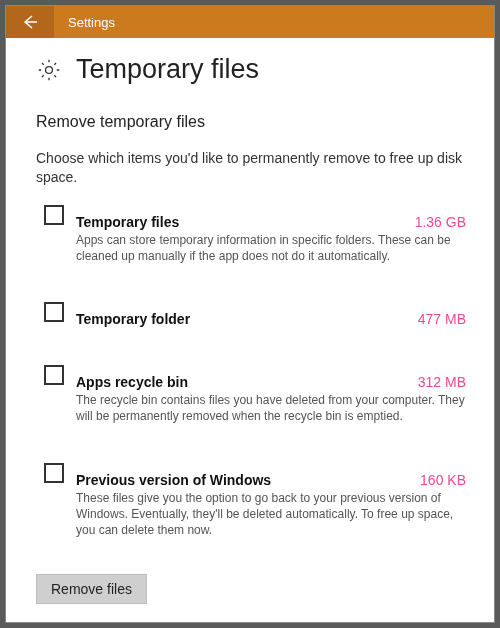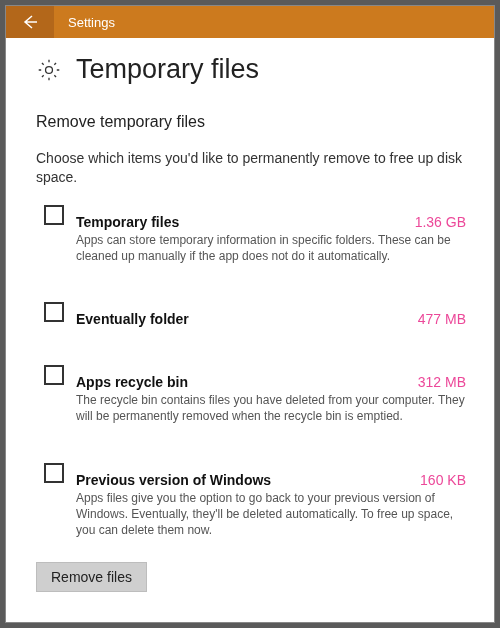--- a/index.html
+++ b/index.html
@@ -55,21 +55,21 @@
       margin-right: 12px; margin-top: 18px; cursor: pointer; background: #fff;
     }
     .item-body { flex: 1; }
     .item-header { display: flex; justify-content: space-between; align-items: baseline; }
     .item-title { font-size: 14px; font-weight: 600; color: #111; }
     .item-size { font-size: 14px; color: #ec4899; margin-left: 8px; white-space: nowrap; margin-top: 27px;}
     .item-desc { font-size: 12px; color: #555; margin-top: 2px; line-height: 1.35; }
     .remove-button {
       background: #cfcfcf; border: 1px solid #bdbdbd; padding: 6px 14px;
       font-size: 14px; color: #222; cursor: pointer; font-family: inherit;
-      margin-top: 4px;
+      margin-top: 16px;
     }
   </style>
 </head>
 <body>
 
 <div class="window">
   <div class="titlebar">
     <div class="back-button">
       <svg width="20" height="20" viewBox="0 0 20 20">
         <path d="M12 4 L5 10 L12 16 M5 10 L17 10"></path>
@@ -100,21 +100,21 @@
           <span class="item-size">1.36 GB</span>
         </div>
         <div class="item-desc">Apps can store temporary information in specific folders. These can be cleaned up manually if the app does not do it automatically.</div>
       </div>
     </div>
 
     <div class="item">
       <div class="checkbox"></div>
       <div class="item-body">
         <div class="item-header">
-          <span class="item-title">Eventually folder</span>
+          <span class="item-title">Temporary folder</span>
           <span class="item-size">477 MB</span>
         </div>
       </div>
     </div>
 
     <div class="item">
       <div class="checkbox"></div>
       <div class="item-body">
         <div class="item-header">
           <span class="item-title">Apps recycle bin</span>
@@ -124,19 +124,19 @@
       </div>
     </div>
 
     <div class="item">
       <div class="checkbox"></div>
       <div class="item-body">
         <div class="item-header">
           <span class="item-title">Previous version of Windows</span>
           <span class="item-size">160 KB</span>
         </div>
-        <div class="item-desc">Apps files give you the option to go back to your previous version of Windows. Eventually, they'll be deleted automatically. To free up space, you can delete them now.</div>
+        <div class="item-desc">These files give you the option to go back to your previous version of Windows. Eventually, they'll be deleted automatically. To free up space, you can delete them now.</div>
       </div>
     </div>
 
     <button class="remove-button">Remove files</button>
   </div>
 </div>
 
 </body></html>

